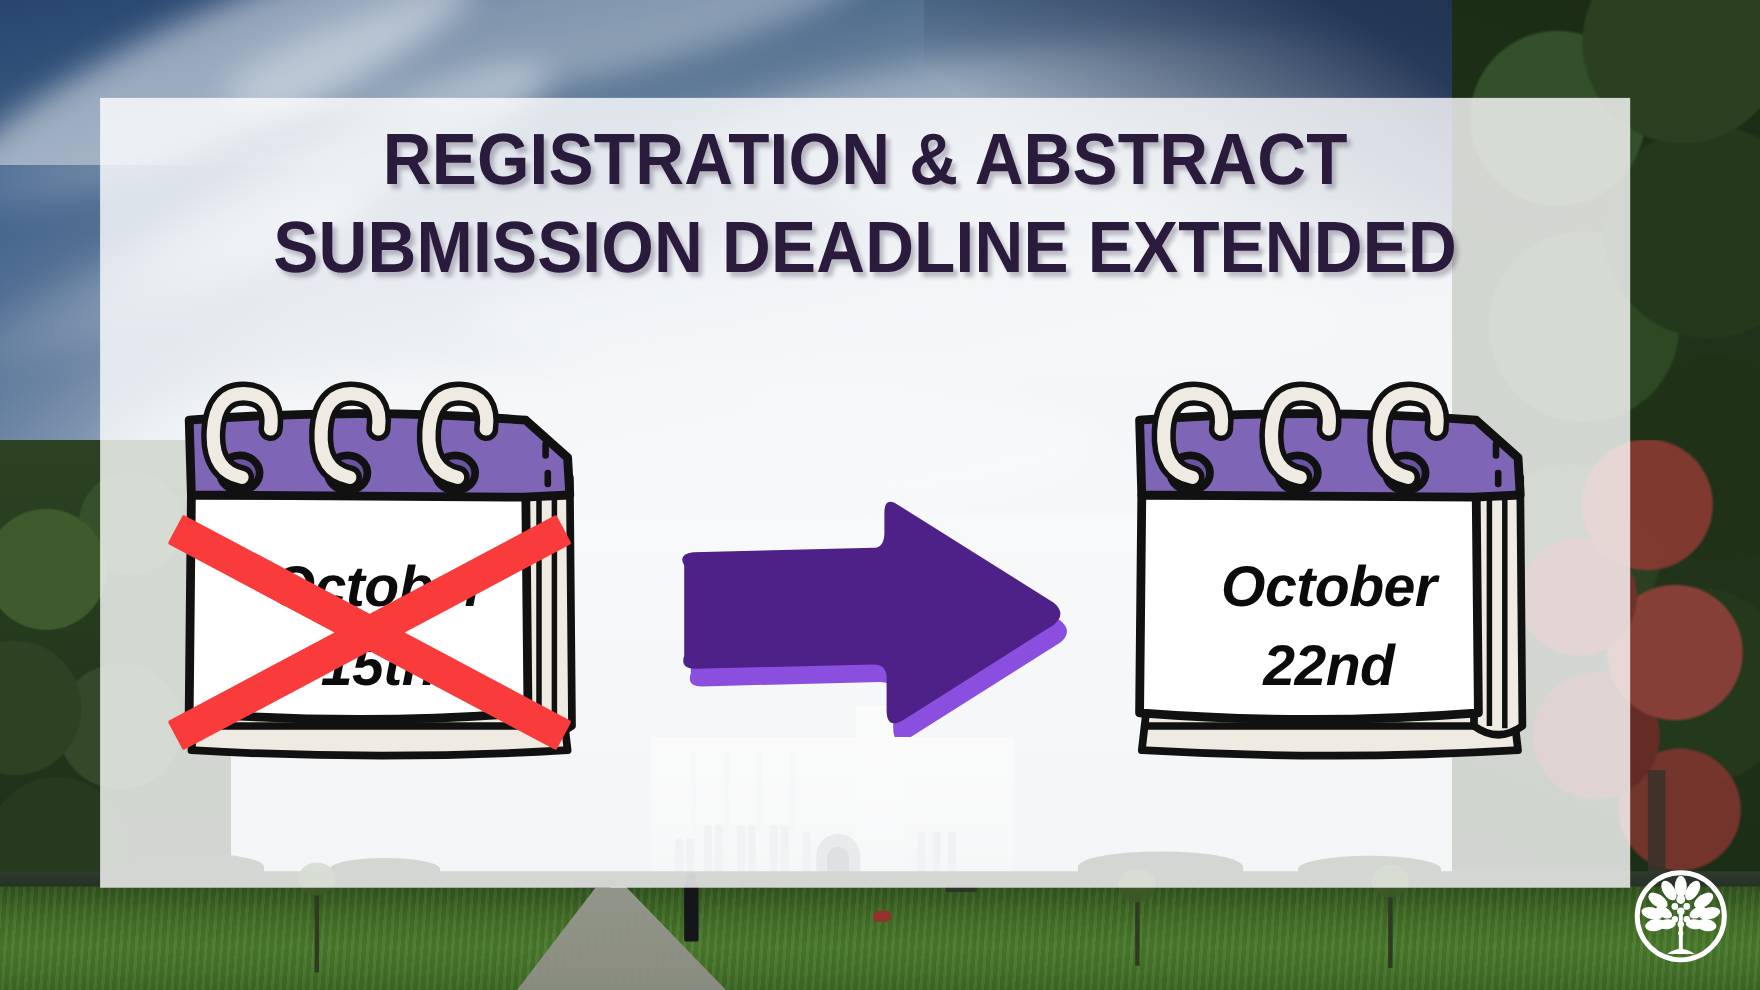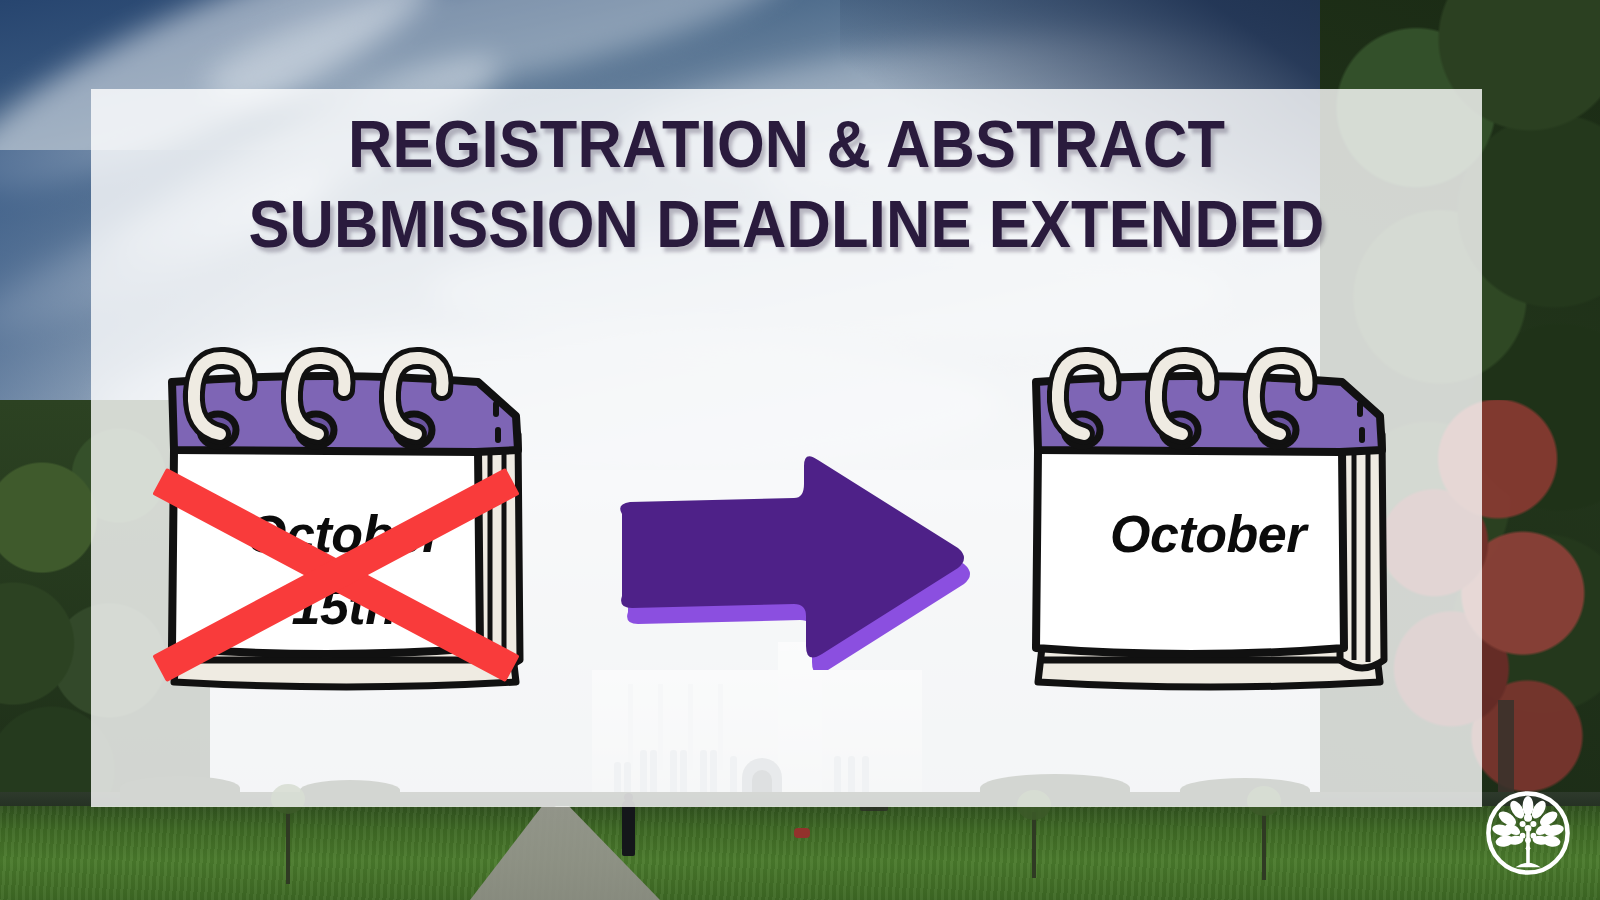--- a/index.html
+++ b/index.html
@@ -358,20 +358,21 @@
       <path d="M62 104 Q34 98 36 62 Q38 26 66 28 Q92 30 88 60" fill="none" stroke="#EFEBE2" stroke-width="12" stroke-linecap="round"></path>
       <path d="M160 104 Q132 98 134 62 Q136 26 164 28 Q190 30 186 60" fill="none" stroke="#111" stroke-width="22" stroke-linecap="round"></path>
       <path d="M160 104 Q132 98 134 62 Q136 26 164 28 Q190 30 186 60" fill="none" stroke="#EFEBE2" stroke-width="12" stroke-linecap="round"></path>
       <path d="M258 104 Q230 98 232 62 Q234 26 262 28 Q288 30 284 60" fill="none" stroke="#111" stroke-width="22" stroke-linecap="round"></path>
       <path d="M258 104 Q230 98 232 62 Q234 26 262 28 Q288 30 284 60" fill="none" stroke="#EFEBE2" stroke-width="12" stroke-linecap="round"></path>
       <path d="M338 74 L338 84" stroke="#111" stroke-width="6" stroke-linecap="round"></path>
       <path d="M340 100 L340 110" stroke="#111" stroke-width="6" stroke-linecap="round"></path>
     </svg>
     <div class="caldate">
       <span>October</span>
+      <span class="d2">22nd</span>
     </div>
   </div>
 
   <div class="logo">
     <svg viewBox="0 0 100 100" xmlns="http://www.w3.org/2000/svg" aria-hidden="true">
       <circle cx="50" cy="50" r="44" fill="none" stroke="#FFFFFF" stroke-width="5"></circle>
       <g fill="#FFFFFF">
         <path d="M48 86 Q48 62 48 48 L52 48 Q52 62 52 86 Z"></path>
         <path d="M36 88 Q50 78 64 88 Z"></path>
         <ellipse cx="50" cy="20" rx="6" ry="11"></ellipse>

